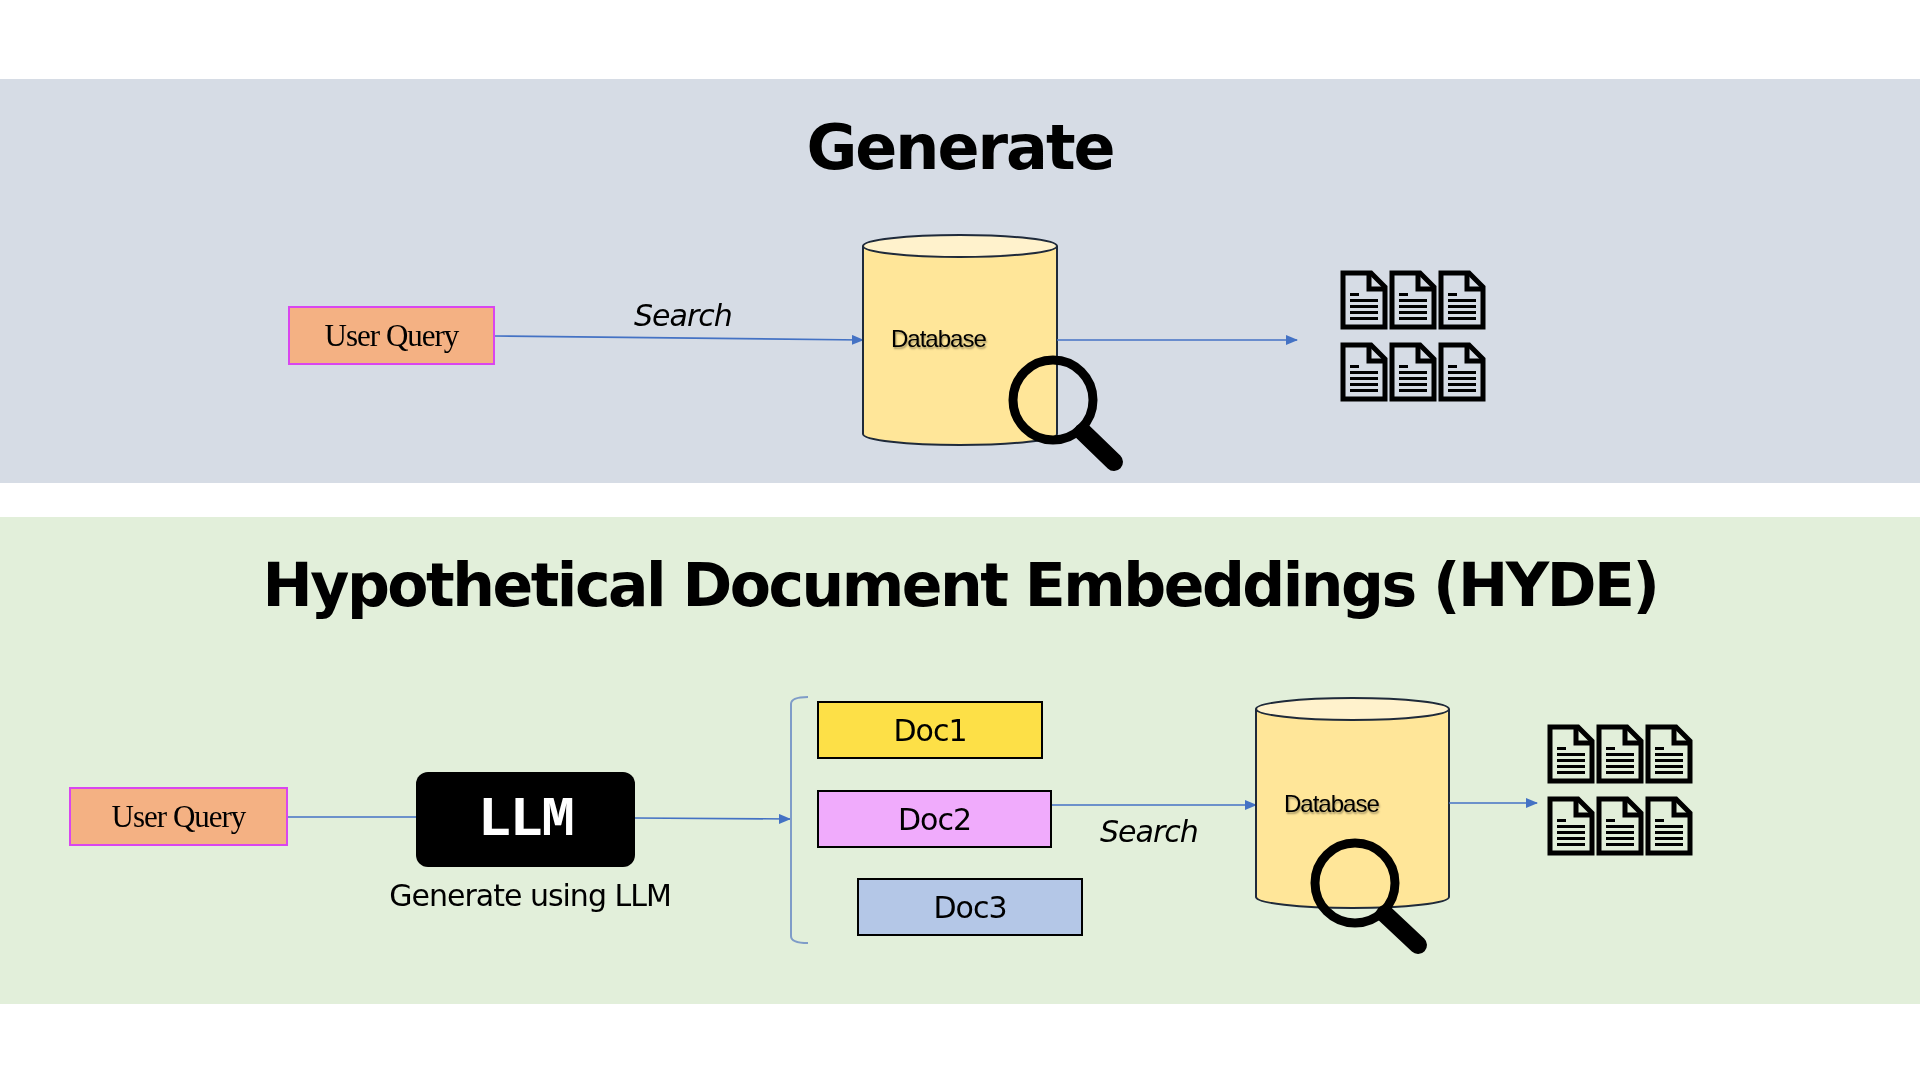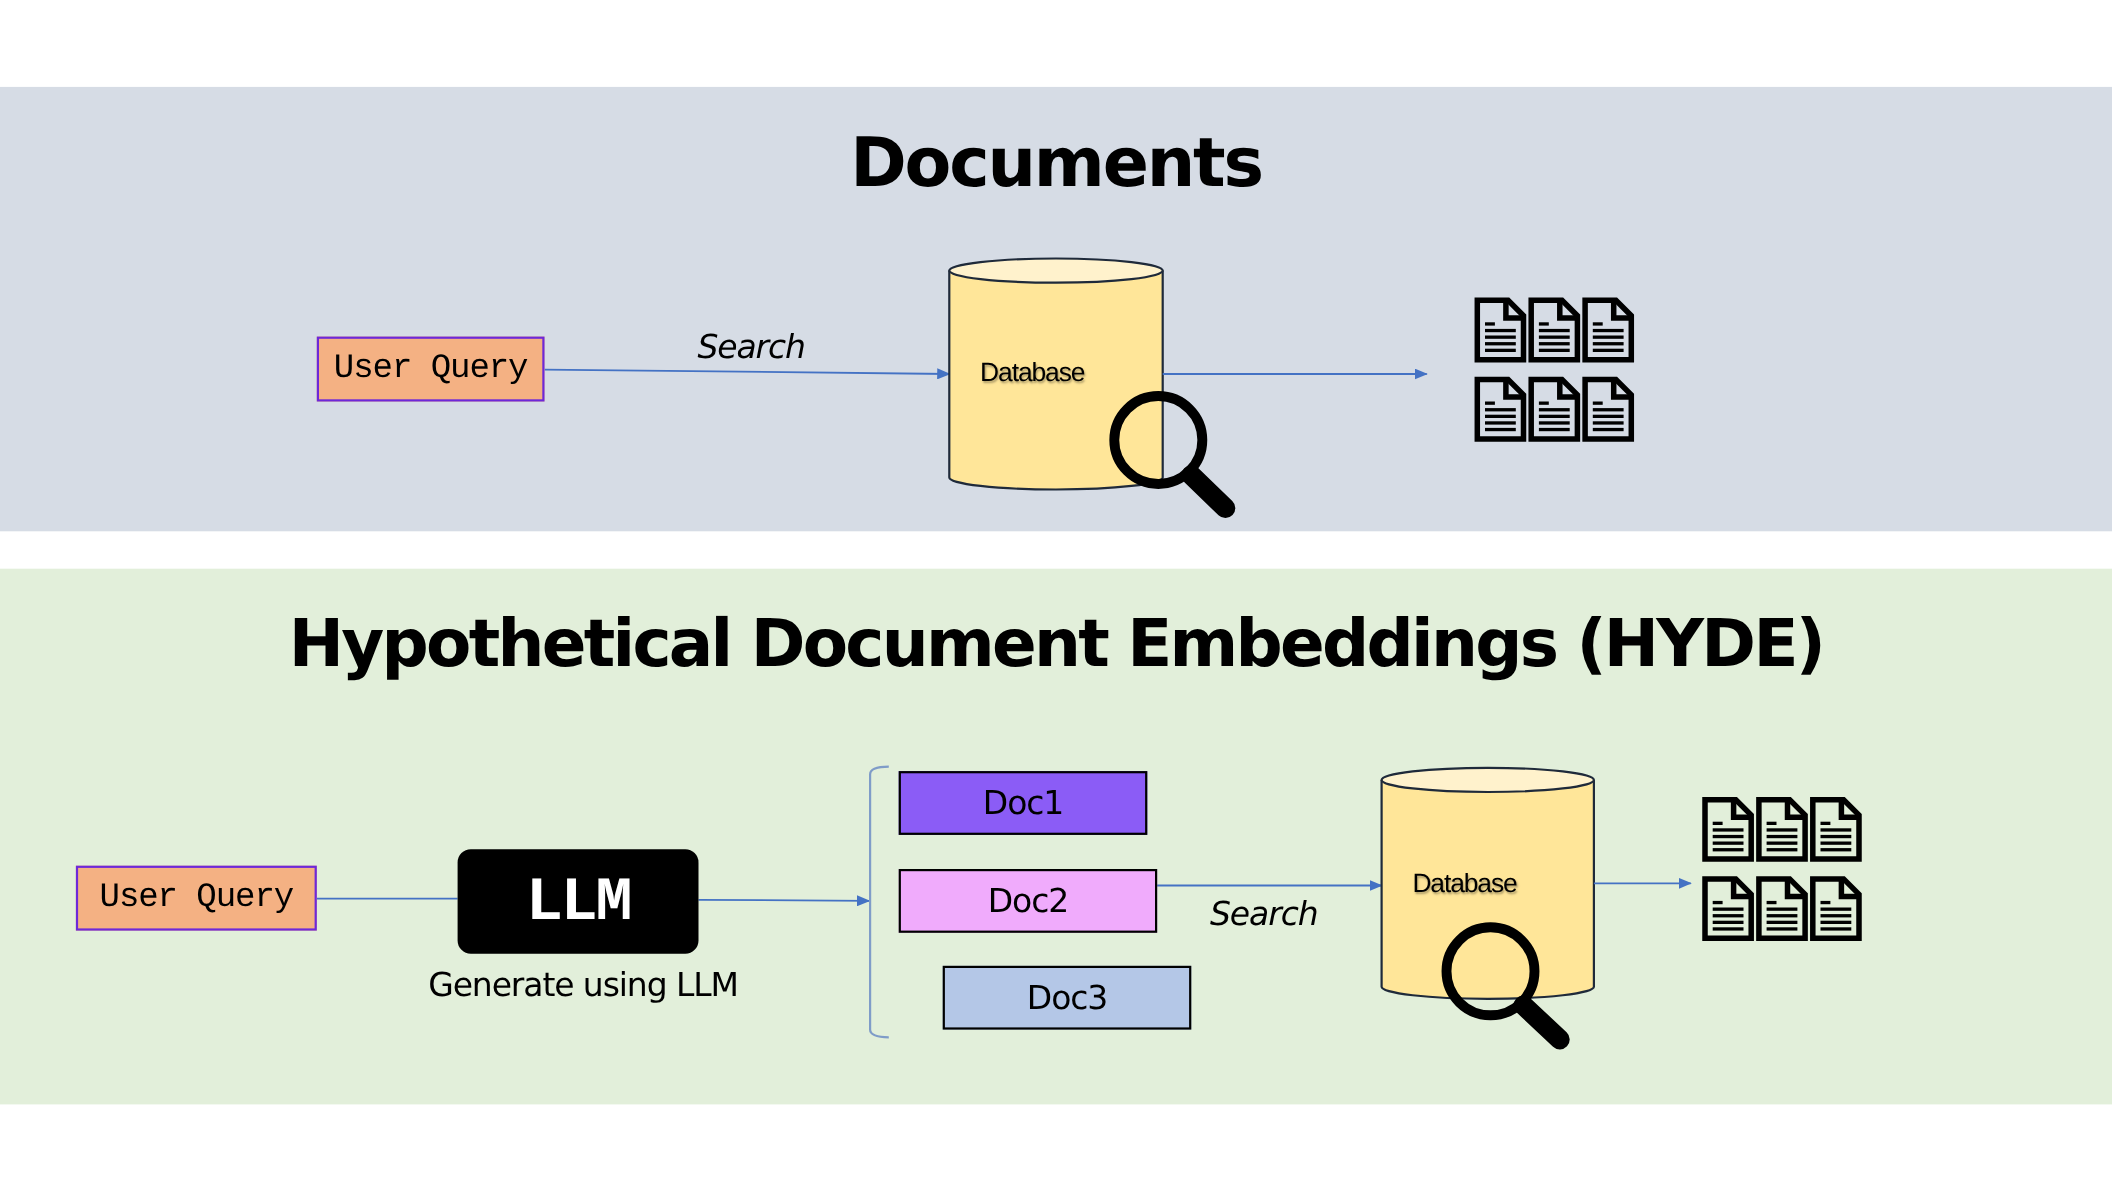--- a/index.html
+++ b/index.html
@@ -8,22 +8,22 @@
   .band { position: absolute; left: 0; width: 1920px; }
   .band-standard { top: 79px; height: 404px; }
   .band-hyde { top: 517px; height: 487px; }
   .title { position: absolute; left: 0; width: 1920px; text-align: center;
            font-weight: bold; color: #000; white-space: nowrap;
            font-family: "DejaVu Sans", sans-serif; letter-spacing: -2px; }
   .title-standard { top: 110px; font-size: 62px; line-height: 76px; }
   .title-hyde { top: 548px; font-size: 60px; line-height: 74px; letter-spacing: -2.5px; }
   .box { position: absolute; box-sizing: border-box; display: flex; align-items: center;
          justify-content: center; white-space: nowrap; }
-  .query-box { background: #F4B183; border: 2px solid #6d28d9; font-size: 31px;
-               font-family: Liberation Mono, monospace; letter-spacing: -1px; }
+  .query-box { background: #F4B183; border: 2px solid #d946ef; font-size: 31px;
+               font-family: Liberation Serif, serif; letter-spacing: -1px; }
   .llm-box { background: #000; color: #fff; font-weight: bold; font-size: 56px;
              font-family: Liberation Mono, monospace; letter-spacing: -2px; border-radius: 12px; }
   .doc-box { background: #B4C7E7; border: 2px solid #000; font-size: 30px;
              font-family: "DejaVu Sans", sans-serif; letter-spacing: -1px; }
   .label { position: absolute; white-space: nowrap; font-family: "DejaVu Sans", sans-serif;
            font-size: 30px; letter-spacing: -1px; line-height: 36px; font-style: italic; }
   .caption { position: absolute; text-align: center; font-family: "DejaVu Sans", sans-serif;
              font-size: 30px; letter-spacing: -1px; line-height: 40px; white-space: nowrap; }
   .db-text { position: absolute; white-space: nowrap; font-family: Liberation Sans, sans-serif;
              font-size: 24px; letter-spacing: -1px; text-shadow: 1px 2px 2px rgba(0,0,0,0.35); }
@@ -96,21 +96,21 @@
   <g>
     <use href="#doc-icon" x="1547" y="724"></use>
     <use href="#doc-icon" x="1596" y="724"></use>
     <use href="#doc-icon" x="1645" y="724"></use>
     <use href="#doc-icon" x="1547" y="796"></use>
     <use href="#doc-icon" x="1596" y="796"></use>
     <use href="#doc-icon" x="1645" y="796"></use>
   </g>
 </svg>
 
-<div class="title title-standard">Documents</div>
+<div class="title title-standard">Generate</div>
 
 <div class="box query-box" style="left: 288px; top: 306px; width: 207px; height: 59px; background: rgb(244, 177, 131);">
   <span>User Query</span>
 </div>
 
 <div class="label" style="left:634px; top:298px;">Search</div>
 
 <div class="db-text" style="left:891px; top:325px;">Database</div>
 
 <div class="title title-hyde">Hypothetical Document Embeddings (HYDE)</div>
@@ -120,21 +120,21 @@
 </div>
 
 <div class="box llm-box" style="left: 416px; top: 772px; width: 219px; height: 95px; background: rgb(0, 0, 0);">
   <span>LLM</span>
 </div>
 
 <div class="caption" style="left:330px; top:876px; width:400px;">
   <div>Generate using LLM</div>
 </div>
 
-<div class="box doc-box" style="left: 817px; top: 701px; width: 226px; height: 58px; background: #8b5cf6;">
+<div class="box doc-box" style="left: 817px; top: 701px; width: 226px; height: 58px; background: #fde047;">
   <span>Doc1</span>
 </div>
 <div class="box doc-box" style="left: 817px; top: 790px; width: 235px; height: 58px; background: #f0abfc;">
   <span>Doc2</span>
 </div>
 <div class="box doc-box" style="left: 817px; top: 878px; width: 226px; height: 58px; background: rgb(180, 199, 231); margin-left: 40px;">
   <span>Doc3</span>
 </div>
 
 <div class="label" style="left:1100px; top:814px;">Search</div>

